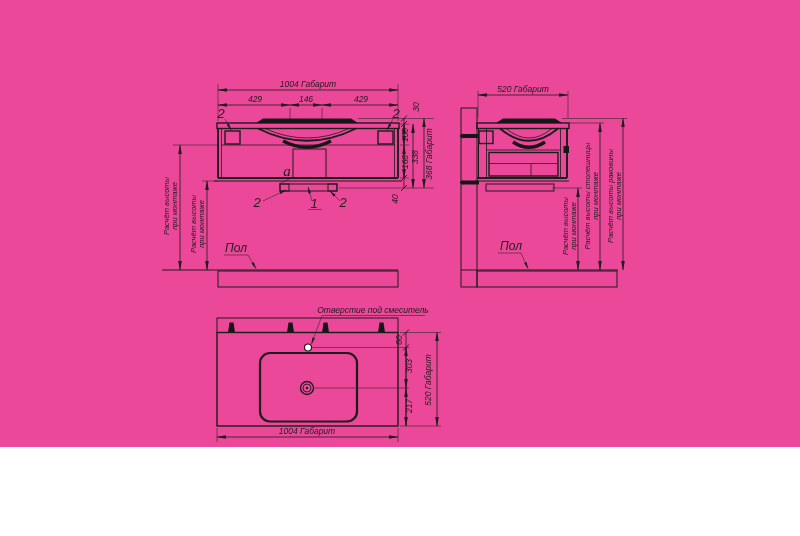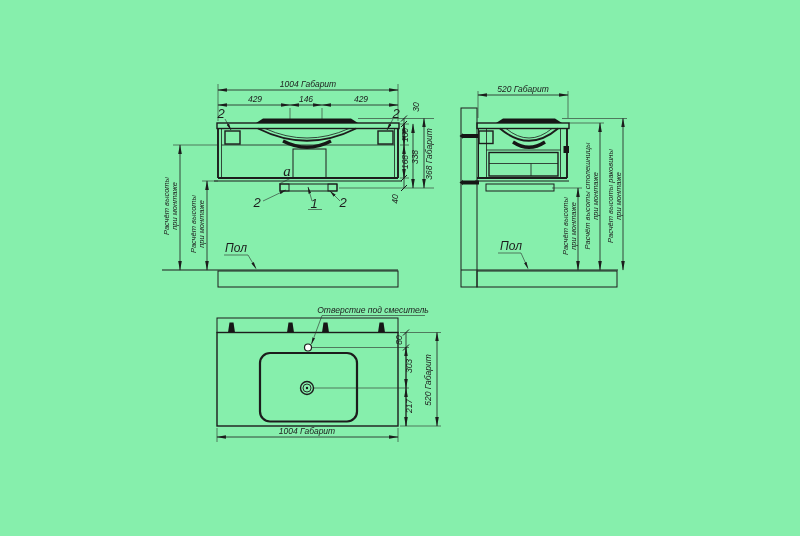--- a/index.html
+++ b/index.html
@@ -1,16 +1,16 @@
 <!DOCTYPE html>
 <html><head>
 <meta charset="utf-8">
 <style>
   html,body{margin:0;padding:0;background:#ffffff;}
-  .stage{width:800px;height:536px;background:#86efac;position:relative;overflow:hidden;}
+  .stage{width:800px;height:447px;background:#ec4899;position:relative;overflow:hidden;}
   svg{display:block;}
   svg text{font-family:"Liberation Sans",sans-serif;font-style:italic;fill:#1c1c1c;}
   .dim{font-size:8.5px;}
   .dimS{font-size:7.5px;}
   .lbl{font-size:13px;}
   .lblA{font-family:"Liberation Serif",serif;font-size:15px;}
   .pol{font-size:12px;}
   .dl{stroke:#1c1c1c;stroke-width:0.8;fill:none;}
   .xl{stroke:#2a2a2a;stroke-width:0.6;fill:none;}
   .o2{stroke:#1c1c1c;stroke-width:1.9;fill:none;}

